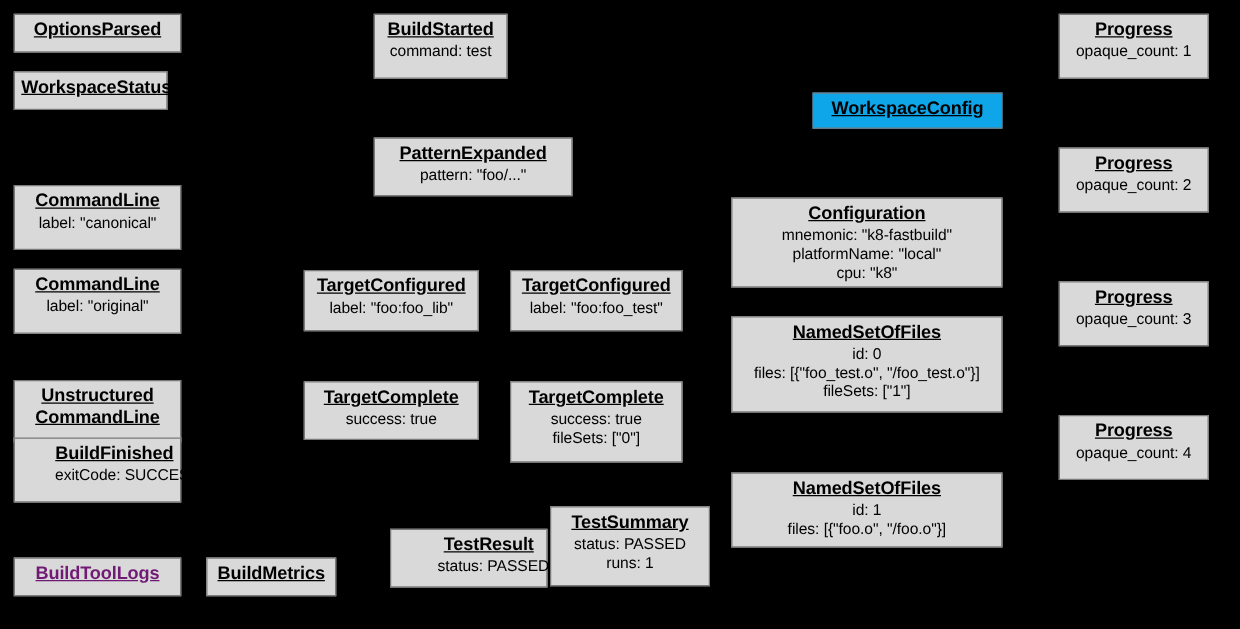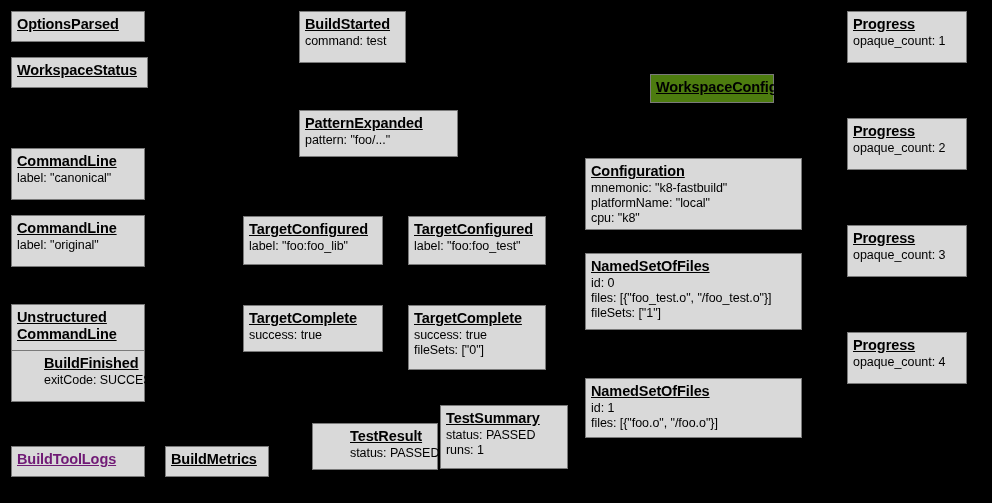--- a/index.html
+++ b/index.html
@@ -17,20 +17,21 @@
     font-family: "Liberation Sans", sans-serif;
   }
   .node {
     position: absolute;
     background: #d9d9d9;
     border: 1px solid #7a7a7a;
     box-sizing: border-box;
     padding: 4px 5px 5px 5px;
     color: #000000;
     line-height: 1.18;
+    text-align: center;
   }
   .node-title {
     font-size: 14.5px;
     font-weight: bold;
     text-decoration: underline;
     display: block;
     white-space: pre;
     letter-spacing: -0.1px;
     margin-bottom: 1px;
   }
@@ -46,21 +47,21 @@
   }
   .node-fields:empty { display: none; }
 </style>
 </head>
 <body>
 
 <div id="canvas" style="width: 992px; height: 503px; background: rgb(0, 0, 0);">
     <div class="node" style="left: 11px; top: 11px; width: 134px; height: 31px; background: rgb(217, 217, 217); border-color: rgb(122, 122, 122); color: rgb(0, 0, 0);">
       <span class="node-title">OptionsParsed</span>
     </div>
-    <div class="node" style="left: 11px; top: 57px; width: 137px; height: 31px; background: rgb(217, 217, 217); border-color: rgb(122, 122, 122); color: rgb(0, 0, 0);">
+    <div class="node" style="left: 11px; top: 57px; width: 123px; height: 31px; background: rgb(217, 217, 217); border-color: rgb(122, 122, 122); color: rgb(0, 0, 0);">
       <span class="node-title">WorkspaceStatus</span>
     </div>
     <div class="node" style="left: 11px; top: 148px; width: 134px; height: 52px; background: rgb(217, 217, 217); border-color: rgb(122, 122, 122); color: rgb(0, 0, 0);">
       <span class="node-title">CommandLine</span>
       <span class="node-fields">
         <span class="node-field">label: "canonical"</span>
       </span>
     </div>
     <div class="node" style="left: 11px; top: 215px; width: 134px; height: 52px; background: rgb(217, 217, 217); border-color: rgb(122, 122, 122); color: rgb(0, 0, 0);">
       <span class="node-title">CommandLine</span>
@@ -127,21 +128,21 @@
         <span class="node-field">status: PASSED</span>
       </span>
     </div>
     <div class="node" style="left: 440px; top: 405px; width: 128px; height: 64px; background: rgb(217, 217, 217); border-color: rgb(122, 122, 122); color: rgb(0, 0, 0);">
       <span class="node-title">TestSummary</span>
       <span class="node-fields">
         <span class="node-field">status: PASSED</span>
         <span class="node-field">runs: 1</span>
       </span>
     </div>
-    <div class="node" style="left: 650px; top: 74px; width: 124px; height: 29px; background: #4d7c0f; border-color: rgb(122, 122, 122); color: rgb(0, 0, 0);">
+    <div class="node" style="left: 650px; top: 74px; width: 152px; height: 29px; background: #0ea5e9; border-color: rgb(122, 122, 122); color: rgb(0, 0, 0);">
       <span class="node-title">WorkspaceConfig</span>
     </div>
     <div class="node" style="left: 585px; top: 158px; width: 217px; height: 72px; background: rgb(217, 217, 217); border-color: rgb(122, 122, 122); color: rgb(0, 0, 0);">
       <span class="node-title">Configuration</span>
       <span class="node-fields">
         <span class="node-field">mnemonic: "k8-fastbuild"</span>
         <span class="node-field">platformName: "local"</span>
         <span class="node-field">cpu: "k8"</span>
       </span>
     </div>

